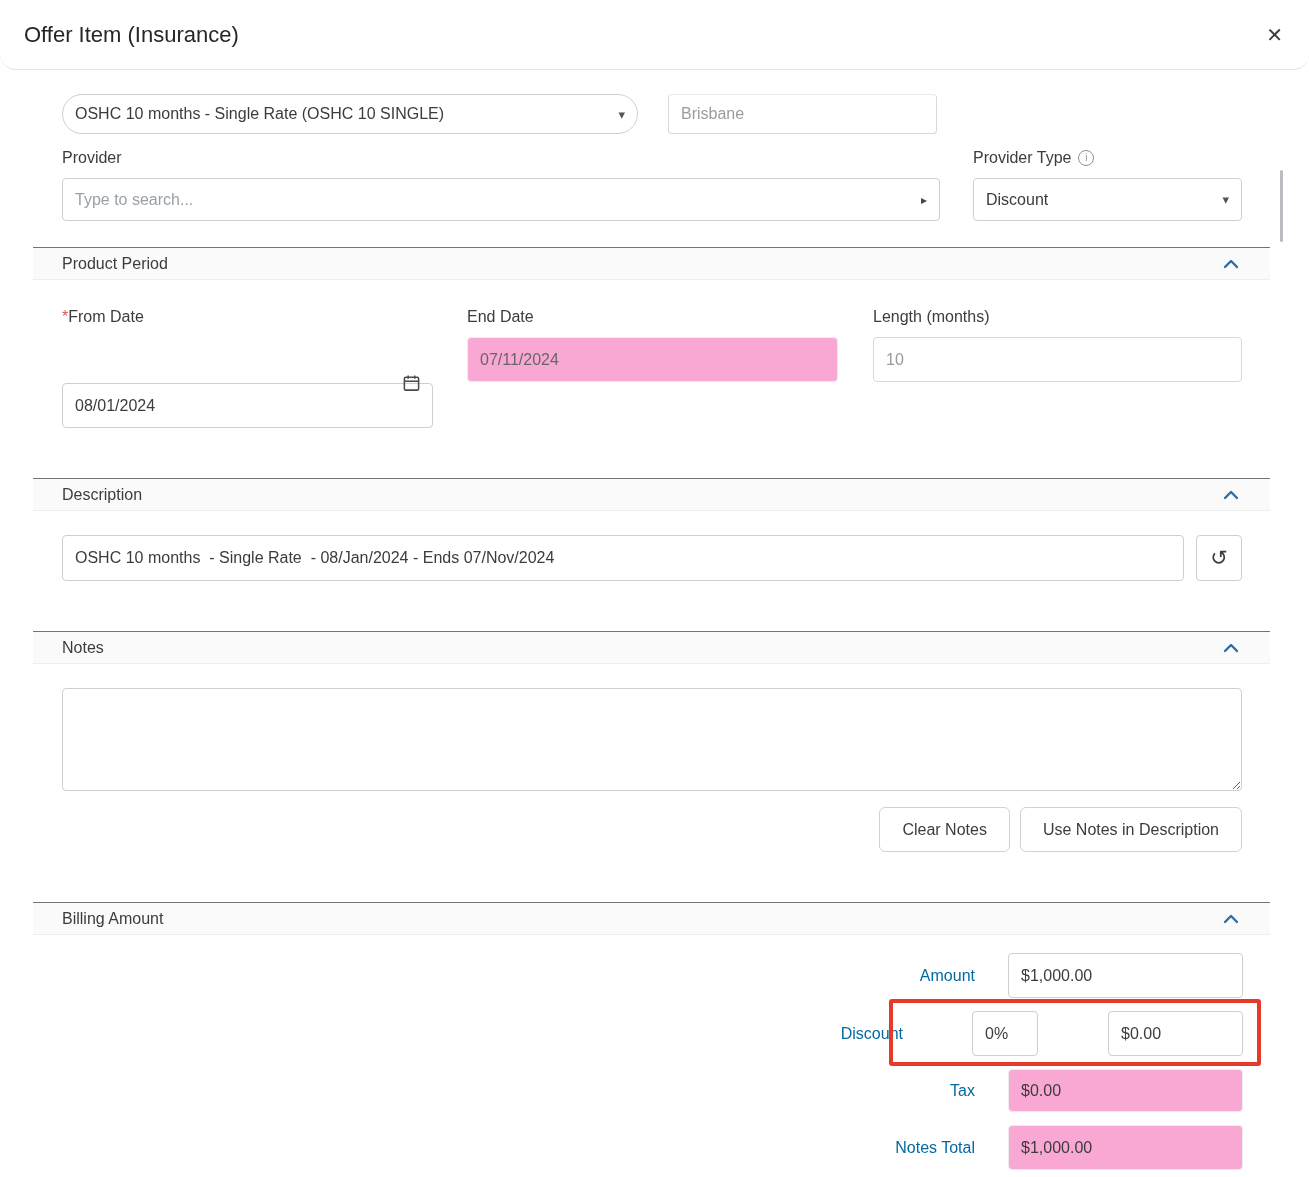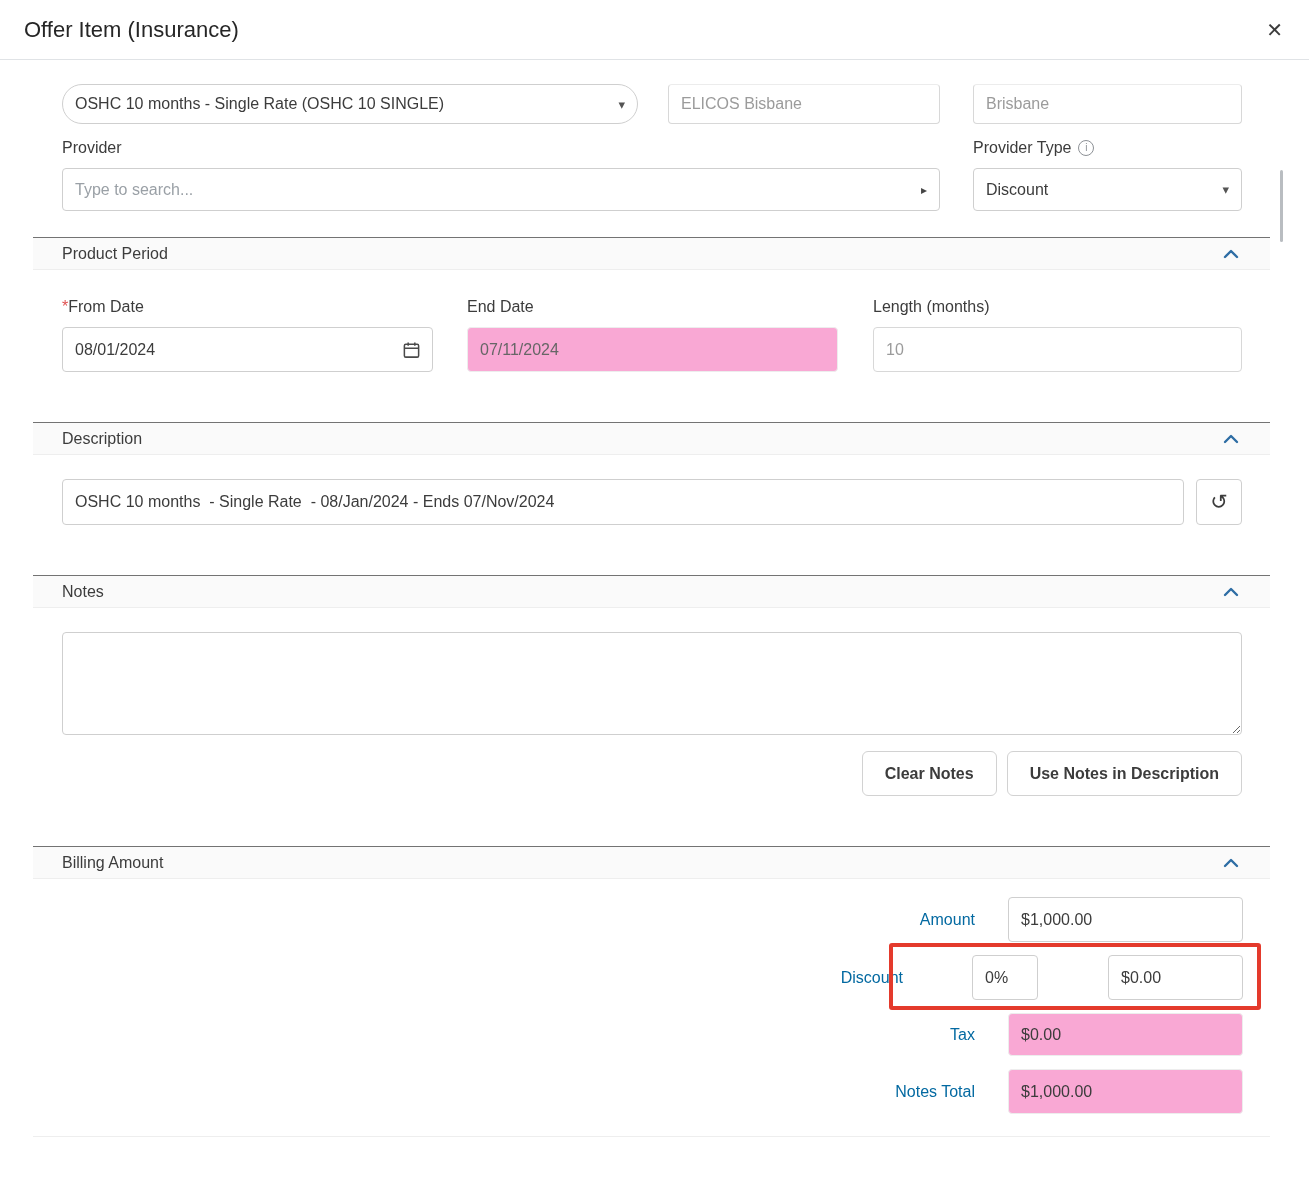--- a/index.html
+++ b/index.html
@@ -8,24 +8,25 @@
     width: 1309px; height: 1177px;
     background: #fff;
     font-family: "Liberation Sans", sans-serif;
     color: #3c3c3c;
     position: relative;
     overflow: hidden;
   }
 
   
   .modal-header {
-    height: 60px;
+    height: 70px;
     border-bottom: 1px solid #e0e3e6;
     display: flex; align-items: center; justify-content: space-between;
     padding: 0 26px 0 24px;
+    border-radius: 16px;
   }
   .modal-title { font-size: 22px; color: #262626; font-weight: 400; }
   .close-icon { font-size: 20px; color: #3c3c3c; cursor: pointer; line-height: 1; }
 
   
   .content { padding: 24px 39px 0 33px; }
   .inner-pad { margin: 0 28px 0 29px; }
 
   .field-label { display: block; font-size: 16px; color: #3c3c3c; margin-bottom: 9px; line-height: 22px; }
   .req { color: var(--required-red, #e05252); }
@@ -91,21 +92,21 @@
   }
   .chevron-up { display: inline-flex; cursor: pointer; }
   .chevron-up svg { stroke: var(--accent-blue, #2e6da4); }
 
   .pp-body { padding: 26px 28px 24px 29px; display: flex; }
   .pp-col1 { width: 371px; margin-right: 34px; }
   .pp-col2 { width: 371px; margin-right: 35px; }
   .pp-col3 { width: 369px; }
   .pp-body .text-input, .pp-body .readonly-box { height: 45px; }
   .date-wrap { position: relative; }
-  .date-wrap .text-input { padding-right: 52px; }
+  .date-wrap .text-input { padding-right: 52px; margin-top: 46px; }
   .calendar-icon { position: absolute; right: 12px; top: 50%; transform: translateY(-50%); display: inline-flex; }
 
   .desc-body { padding: 24px 28px 24px 29px; display: flex; }
   .desc-body .text-input { flex: 1; height: 46px; }
   .reset-btn {
     width: 46px; height: 46px; margin-left: 12px;
     border: 1px solid #cfcfcf; border-radius: 4px; background: #fff;
     display: flex; align-items: center; justify-content: center;
     font-size: 21px; color: #3c3c3c; cursor: pointer;
   }
@@ -117,21 +118,20 @@
     padding: 10px 12px; font-size: 16px;
     font-family: "Liberation Sans", sans-serif;
     resize: both; outline: none;
   }
   .notes-buttons { margin-top: 12px; display: flex; justify-content: flex-end; }
   .btn-outline {
     height: 45px; padding: 0 22px;
     background: #fff; border: 1px solid #d2d2d2; border-radius: 6px;
     font-size: 16px; color: #3c3c3c; cursor: pointer;
     font-family: "Liberation Sans", sans-serif;
-    font-weight: bold;
   }
   .notes-buttons .btn-outline + .btn-outline { margin-left: 10px; }
 
   .billing-section { border-bottom: 1px solid #eeeeee; }
   .billing-body { padding: 18px 27px 22px 29px; }
   .billing-row {
     display: flex; justify-content: flex-end; align-items: center;
     margin-bottom: 13px;
   }
   .billing-row:last-child { margin-bottom: 0; }
@@ -164,21 +164,20 @@
   <span class="close-icon">✕</span>
 </div>
 
 <div class="content">
 
   <div class="top-row inner-pad">
     <div class="select-box product-select">
       <span>OSHC 10 months  - Single Rate (OSHC 10 SINGLE)</span>
       <span class="caret">▾</span>
     </div>
-    <input class="text-input muted course-input" readonly="" value="ELICOS Bisbane" style="">
     <input class="text-input muted campus-input" readonly="" value="Brisbane" style="">
   </div>
 
   <div class="provider-row inner-pad">
     <div class="provider-field">
       <label class="field-label">Provider</label>
       <div class="search-wrap">
         <input class="text-input" placeholder="Type to search..." style="">
         <span class="expand-arrow">▸</span>
       </div>

